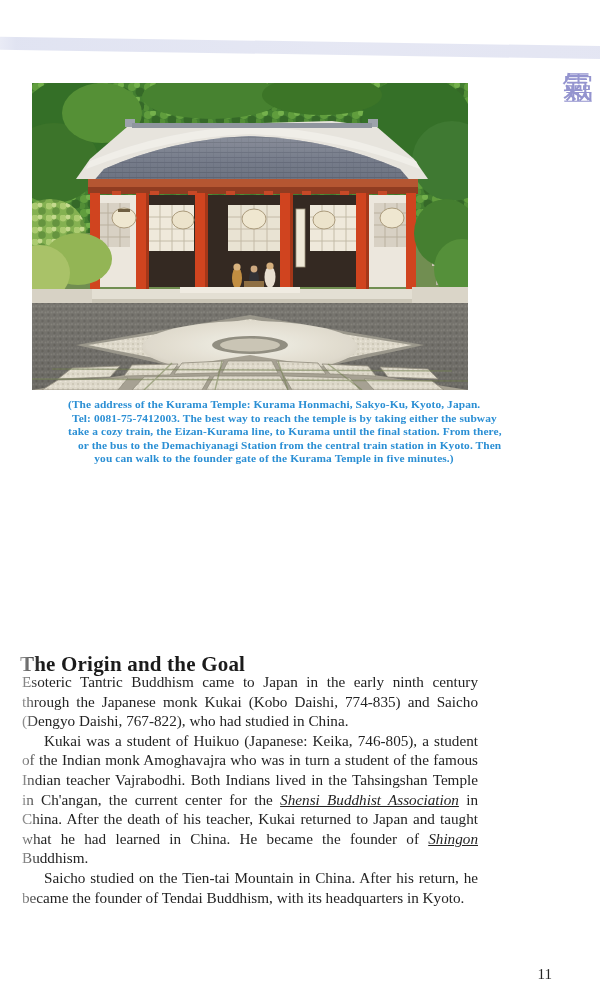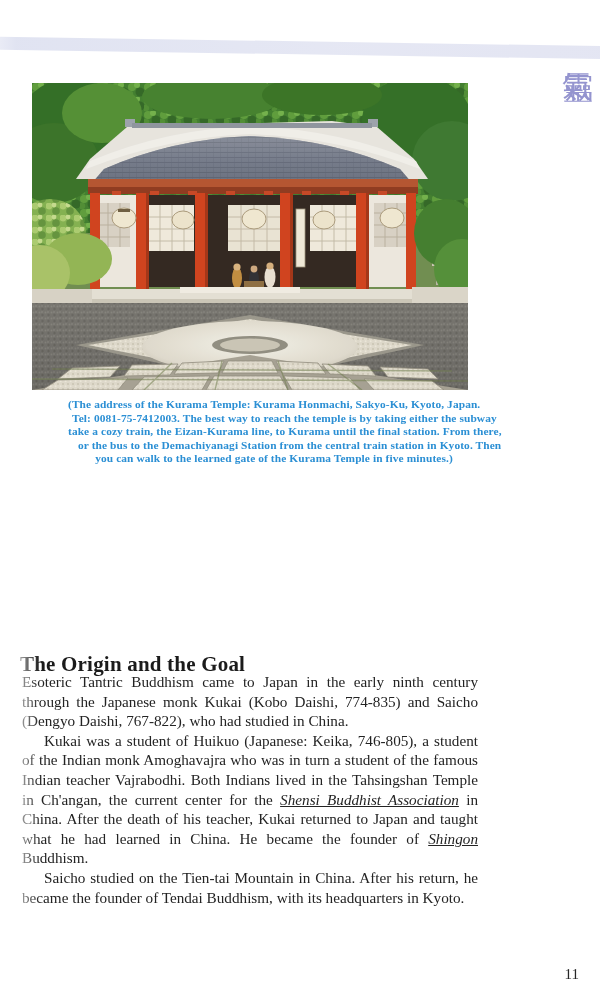--- a/index.html
+++ b/index.html
@@ -124,21 +124,21 @@
     top: 600px;
     width: 40px;
     height: 330px;
     background: linear-gradient(to right, rgba(255,255,255,0.92) 0%, rgba(255,255,255,0.78) 35%, rgba(255,255,255,0.28) 75%, rgba(255,255,255,0) 100%);
     pointer-events: none;
   }
 
   
   .page-number {
     position: absolute;
-    right: 21px;
+    right: 48px;
     bottom: 18px;
     font-family: "Liberation Serif", "DejaVu Serif", serif;
     font-size: 15px;
     color: #262626;
   }
 </style>
 </head>
 <body>
 
 <div class="page">
@@ -370,21 +370,21 @@
 
       <rect x="0" y="0" width="436" height="307" fill="#ffffff" opacity="0.04"></rect>
     </svg>
   </div>
 
   <div class="caption">
     <span class="ln l0">(The address of the Kurama Temple: Kurama Honmachi, Sakyo-Ku, Kyoto, Japan.</span>
     <span class="ln l2">Tel: 0081-75-7412003. The best way to reach the temple is by taking either the subway</span>
     <span class="ln l4">take a cozy train, the Eizan-Kurama line, to Kurama until the final station. From there,</span>
     <span class="ln l3">or the bus to the Demachiyanagi Station from the central train station in Kyoto. Then</span>
-    <span class="ln l0">you can walk to the learned gate of the Kurama Temple in five minutes.)</span>
+    <span class="ln l0">you can walk to the founder gate of the Kurama Temple in five minutes.)</span>
   </div>
 
   <h1 class="heading">The Origin and the Goal</h1>
 
   <div class="body-text">
     <p><span>Esoteric Tantric Buddhism came to Japan in the early ninth century through the Japanese monk Kukai (Kobo Daishi, 774-835) and Saicho (Dengyo Daishi, 767-822), who had studied in China.</span></p>
     <p><span>Kukai was a student of Huikuo (Japanese: Keika, 746-805), a student of the Indian monk Amoghavajra who was in turn a student of the famous Indian teacher Vajrabodhi. Both Indians lived in the Tahsingshan Temple in Ch'angan, the current center for the </span><i>Shensi Buddhist Association</i><span> in China. After the death of his teacher, Kukai returned to Japan and taught what he had learned in China. He became the founder of </span><i>Shingon</i><span> Buddhism.</span></p>
     <p><span>Saicho studied on the Tien-tai Mountain in China. After his return, he became the founder of Tendai Buddhism, with its headquarters in Kyoto.</span></p>
   </div>
 

